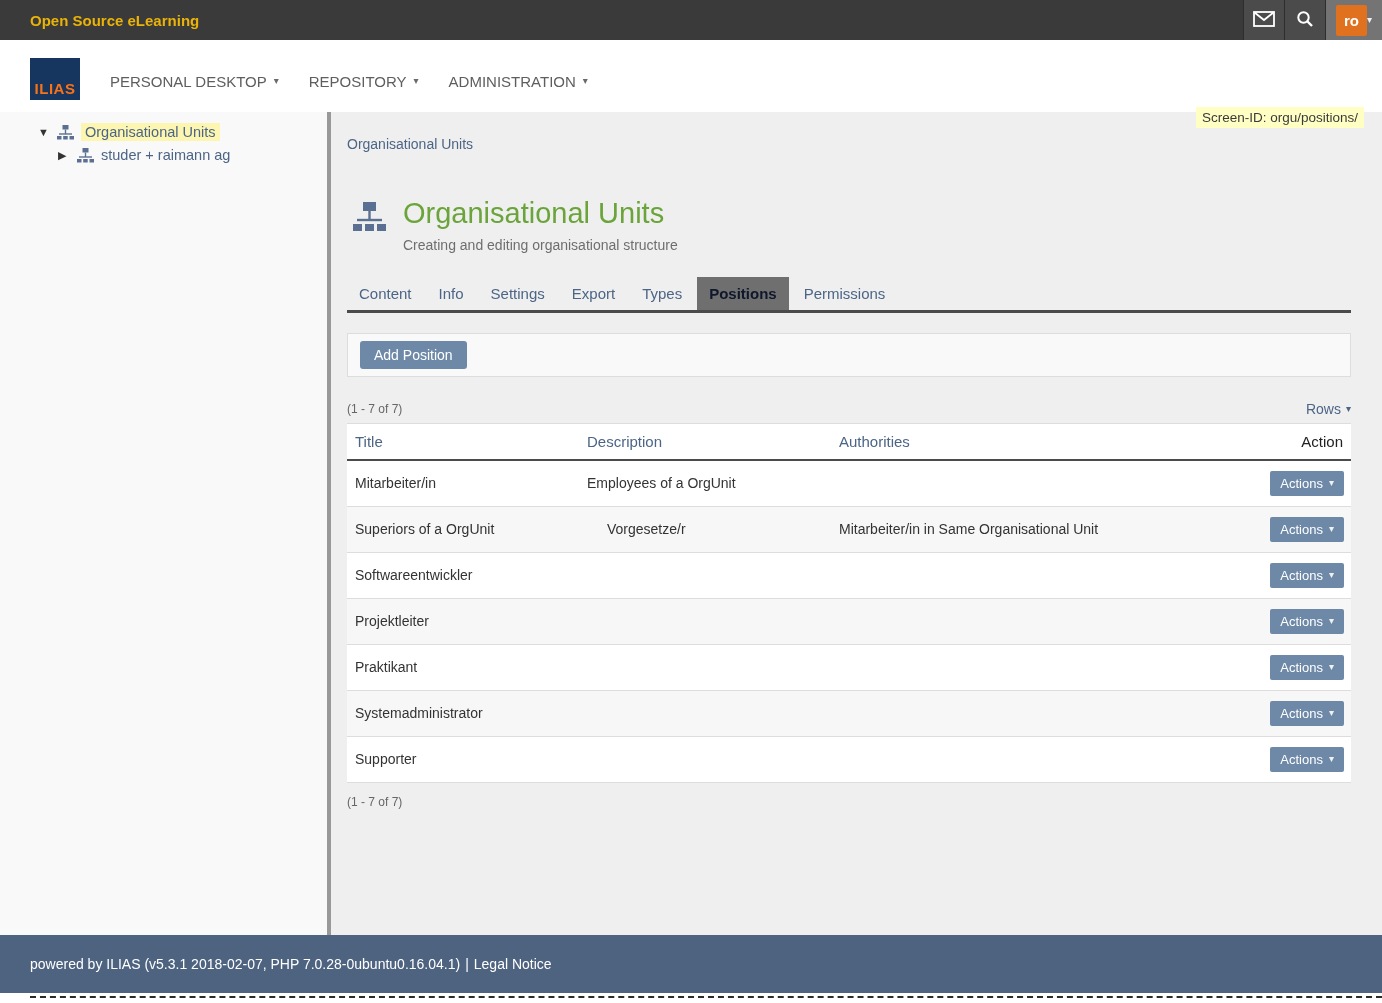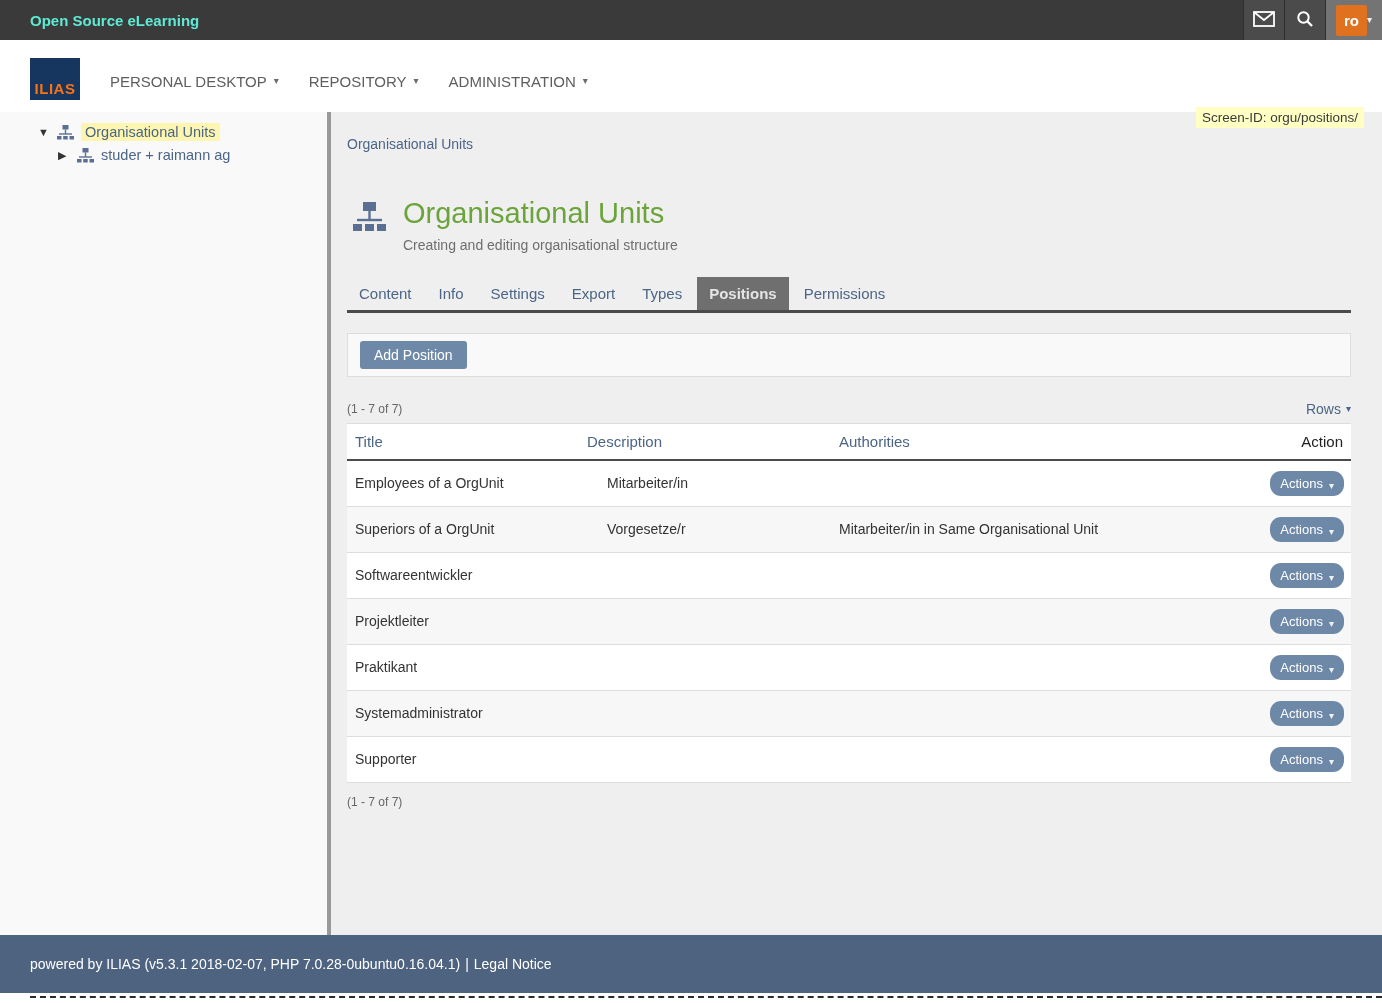--- a/index.html
+++ b/index.html
@@ -21,21 +21,21 @@
 
   
   .topbar {
     height: 40px;
     background: #3a3a3a;
     display: flex;
     align-items: center;
     flex: 0 0 auto;
   }
   .topbar-title {
-    color: #5eead4;
+    color: #eab308;
     font-weight: bold;
     font-size: 15px;
     padding-left: 30px;
     flex: 1;
   }
   .topbar-buttons { display: flex; height: 40px; }
   .topbar-btn {
     width: 41px;
     height: 40px;
     background: #4b4b4b;
@@ -159,21 +159,21 @@
   .tab {
     color: #4c6586;
     font-size: 15px;
     padding: 8px 12px;
     cursor: pointer;
     white-space: nowrap;
     margin-right: 3px;
   }
   .tab.active {
     background: #6f6f6f;
-    color: #e5e5e5;
+    color: #0f172a;
     font-weight: bold;
   }
 
   
   .toolbar {
     margin-top: 20px;
     background: #f9f9f9;
     border: 1px solid #ddd;
     padding: 7px 12px;
   }
@@ -222,24 +222,24 @@
   .col-header-plain { color: #222; }
   .t-body .t-row { border-bottom: 1px solid #ddd; min-height: 45px; font-size: 14px; color: #333; }
   .t-body .t-row:nth-child(even) { background: #f7f7f7; }
   .actions-btn {
     background: #6e89a8;
     color: #fff;
     border: none;
     font-family: inherit;
     font-size: 13px;
     padding: 5px 10px;
-    border-radius: 11px;
+    border-radius: 2px;
     cursor: pointer;
     display: inline-flex;
-    align-items: flex-end;
+    align-items: center;
     gap: 6px;
     margin-right: -1px;
   }
   .range-bottom { margin-top: 12px; }
 
   
   .footer {
     flex: 0 0 auto;
     height: 58px;
     background: #4d6380;
@@ -392,22 +392,22 @@
       <div class="positions-table">
         <div class="t-row t-head">
           <div class="t-cell col-title"><span class="col-header-link">Title</span></div>
           <div class="t-cell col-desc"><span class="col-header-link">Description</span></div>
           <div class="t-cell col-auth"><span class="col-header-link">Authorities</span></div>
           <div class="t-cell col-action"><span class="col-header-plain">Action</span></div>
         </div>
 
         <div class="t-body">
           <div class="t-row">
+            <div class="t-cell col-title">Mitarbeiter/in</div>
             <div class="t-cell col-desc">Employees of a OrgUnit</div>
-            <div class="t-cell col-title">Mitarbeiter/in</div>
             <div class="t-cell col-auth"></div>
             <div class="t-cell col-action">
               <button class="actions-btn">
                 <span>Actions</span>
                 <span class="caret white">▾</span>
               </button>
             </div>
           </div>
           <div class="t-row">
             <div class="t-cell col-desc">Superiors of a OrgUnit</div>

